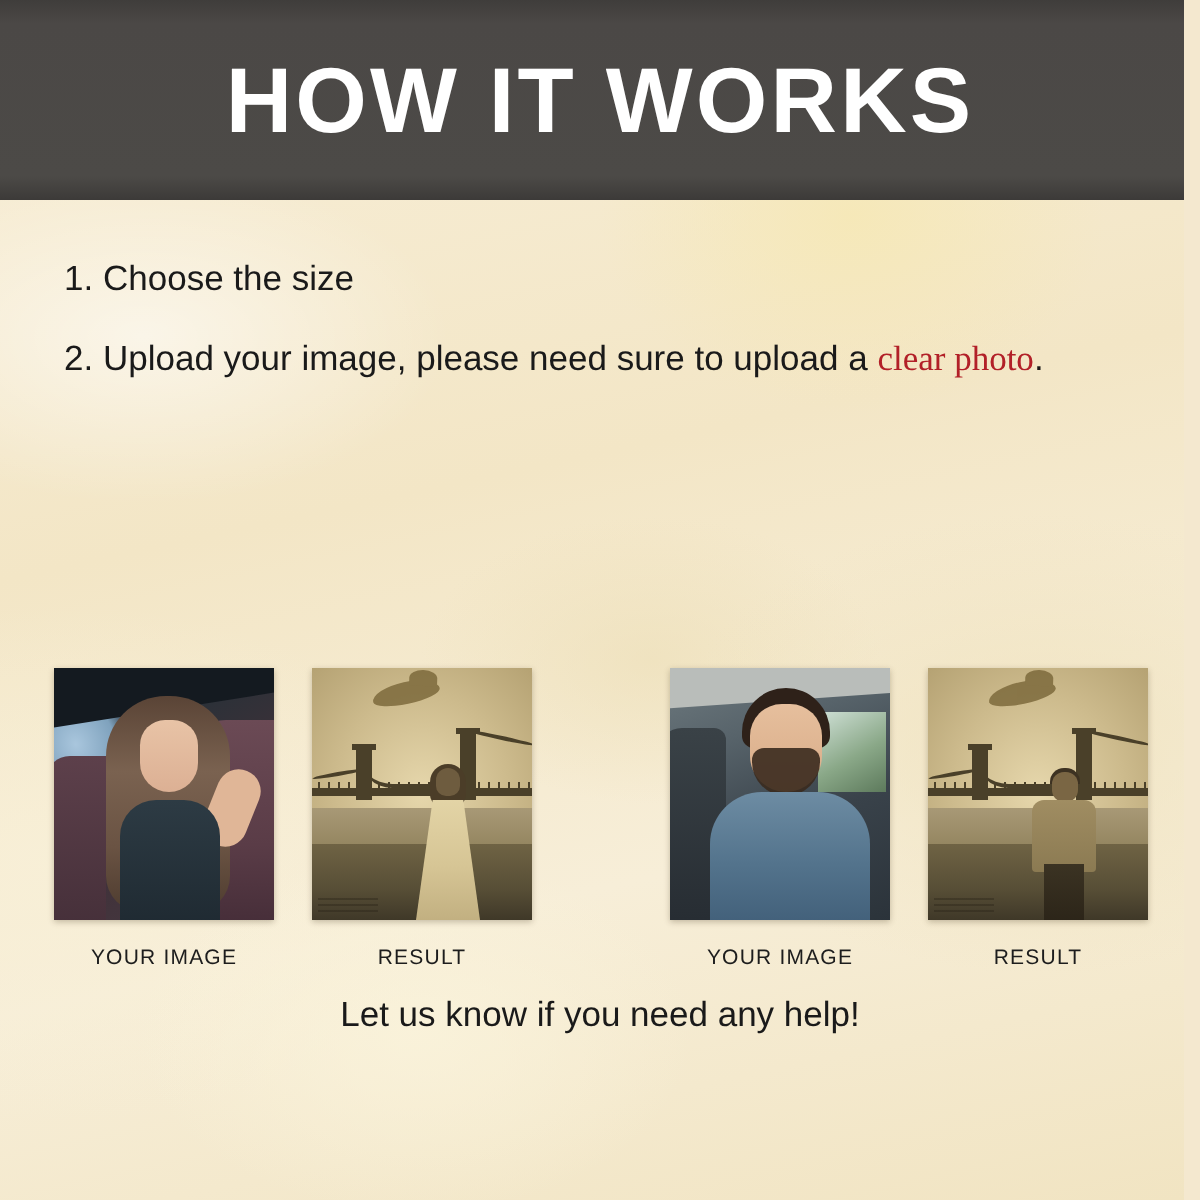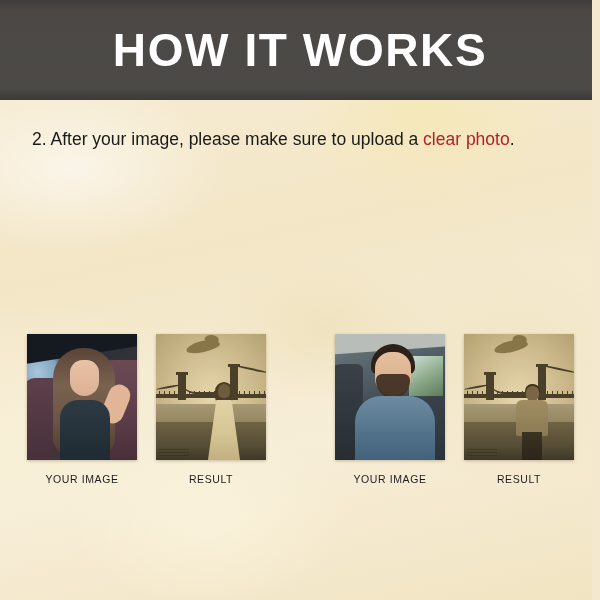--- a/index.html
+++ b/index.html
@@ -64,20 +64,21 @@
     line-height: 40px;
     font-size: 17.5px;
     color: #1a1a1a;
     white-space: nowrap;
   }
   .step-num {
     color: #1a1a1a;
   }
   .hl {
     color: #b22028;
+    font-family: Liberation Serif, serif;
   }
 
   
   .pairs {
     position: absolute;
     left: 0;
     top: 318px;
     width: 600px;
     height: 160px;
   }
@@ -353,24 +354,28 @@
 <body>
 
 <div class="page">
 
   <div class="header-bar">
     <div class="header-title">HOW IT WORKS</div>
   </div>
 
   <div class="steps">
 
+    <div class="step-row">
+      <span class="step-num">1.</span>
+      <span>Choose the size</span>
+    </div>
 
     <div class="step-row">
       <span class="step-num">2.</span>
-      <span>After your image, please make sure to upload a </span><span class="hl">clear photo</span><span>.</span>
+      <span>Upload your image, please need sure to upload a </span><span class="hl">clear photo</span><span>.</span>
     </div>
 
 
 
 
   </div>
 
   <div class="pairs">
 
     <div class="pair pair-left">
@@ -450,15 +455,16 @@
           <div class="cap"></div>
         </div>
         <div class="thumb-caption">RESULT</div>
       </div>
 
     </div>
 
   </div>
 
   <div class="footer">
+    <div class="footer-line1">Let us know if you need any help!</div>
   </div>
 
 </div>
 
 </body></html>

